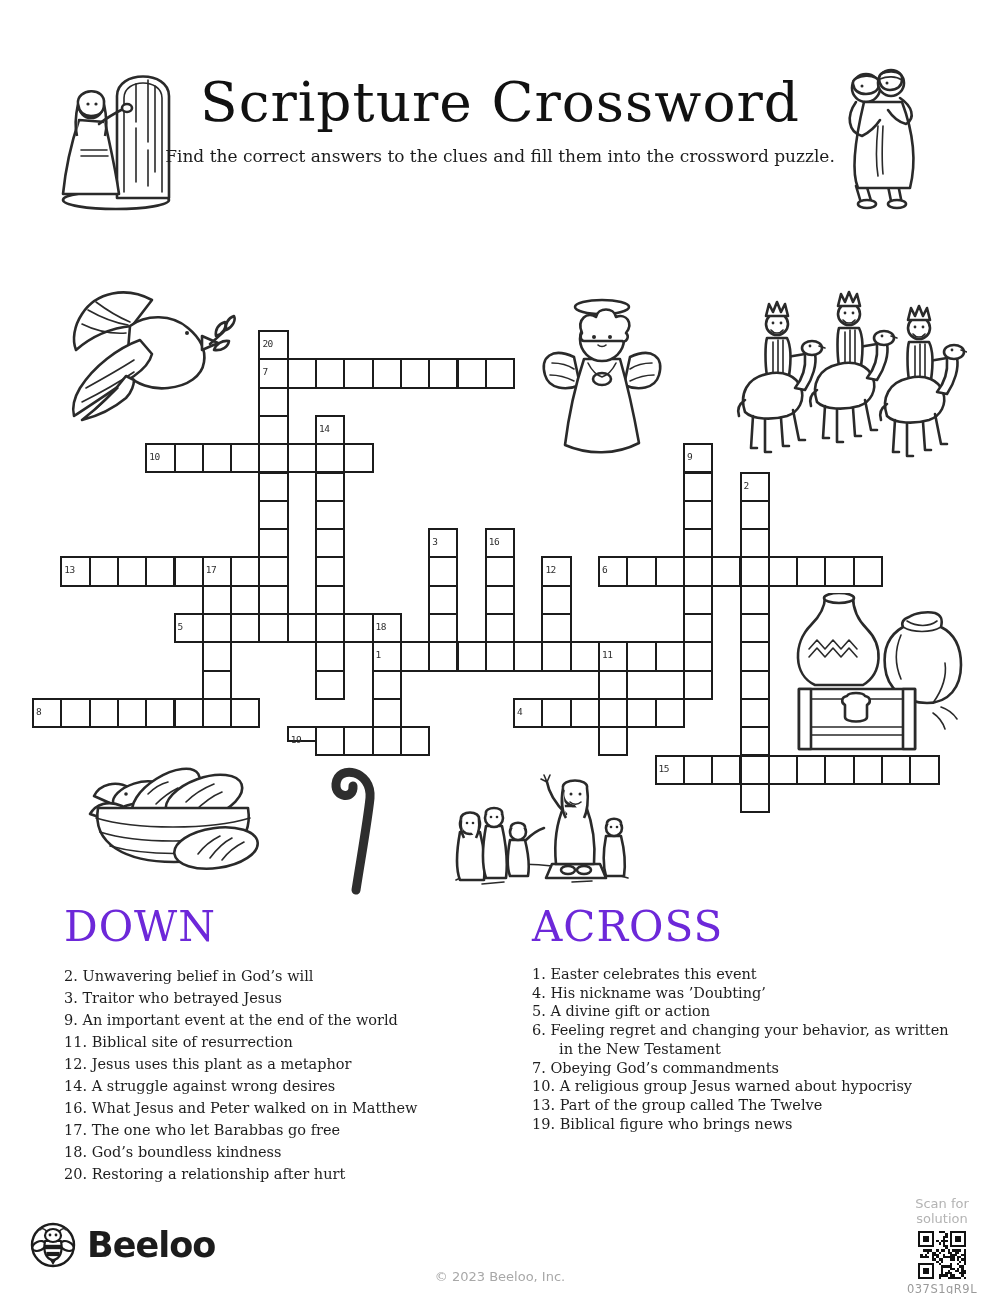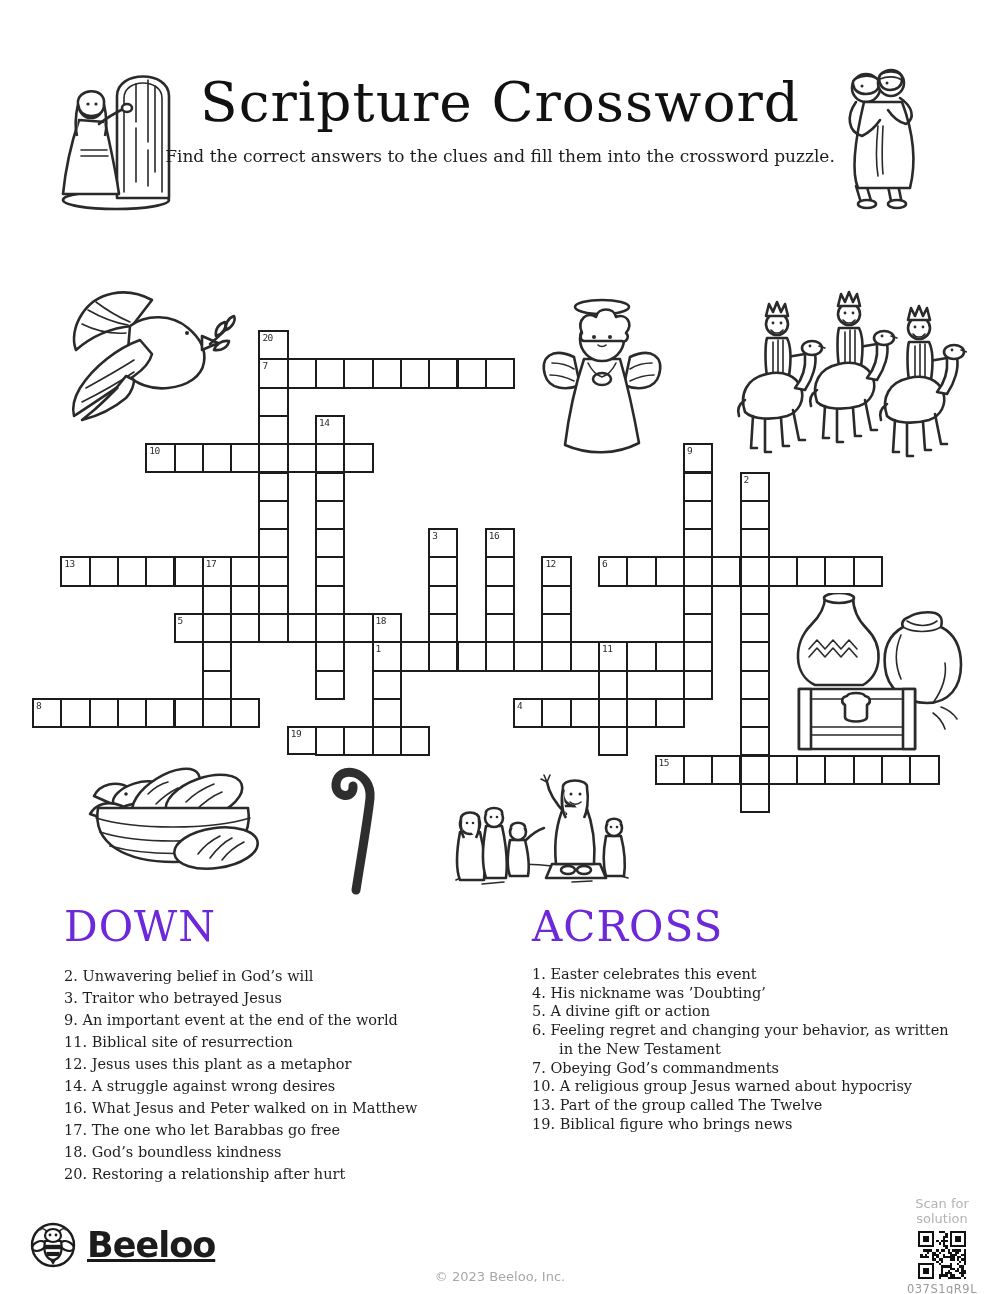--- a/index.html
+++ b/index.html
@@ -10,30 +10,30 @@
   .line{fill:none;stroke:#2a2a2a;stroke-width:2.6;stroke-linecap:round;stroke-linejoin:round;}
   .thin{fill:none;stroke:#2a2a2a;stroke-width:1.6;stroke-linecap:round;stroke-linejoin:round;}
   .fillw{fill:#fff;stroke:#2a2a2a;stroke-width:2.6;stroke-linejoin:round;}
   .solid{fill:#2a2a2a;stroke:none;}
 
   .title{left:0;right:0;top:60px;text-align:center;font-size:55px;letter-spacing:1px;color:#111;}
   .subtitle{left:0;right:0;top:136px;text-align:center;font-size:17px;color:#1c1c1c;}
 
   .grid{position:absolute;}
   .cell{position:absolute;box-sizing:border-box;background:#fff;border:2px solid #1c1c1c;}
-  .cellnum{position:absolute;left:2px;top:0px;font-family:"DejaVu Sans Mono","Liberation Mono",monospace;
+  .cellnum{position:absolute;left:2px;top:6px;font-family:"DejaVu Sans Mono","Liberation Mono",monospace;
            font-size:9.5px;line-height:11px;color:#2e2e2e;letter-spacing:-0.5px;}
 
   .clues{position:absolute;}
   .clues h2{margin:0 0 14px 0;font-weight:normal;font-size:42px;letter-spacing:1px;color:#6d28d9;}
   .clue{padding-left:27px;text-indent:-27px;font-size:14.5px;color:#1e1e1e;}
   .down-col .clue{line-height:22px;}
   .across-col .clue{line-height:18.7px;}
 
-  .brand{left:30px;top:1212px;display:flex;align-items:center;gap:11px;text-decoration:underline;}
+  .brand{left:30px;top:1212px;display:flex;align-items:center;gap:11px;}
   .brand-name{font-family:"DejaVu Sans","Liberation Sans",sans-serif;font-weight:bold;
               font-size:35px;letter-spacing:-1px;color:#1c1c1c;}
   .copyright{left:0;right:0;top:1259px;text-align:center;
              font-family:"DejaVu Sans","Liberation Sans",sans-serif;font-size:13px;color:#a8a8a8;}
   .qr-block{left:904px;top:1186px;width:76px;text-align:center;
             font-family:"DejaVu Sans","Liberation Sans",sans-serif;}
   .qr-label{font-size:13px;color:#b3b3b3;}
   .qr-code-id{font-size:11.5px;color:#9a9a9a;letter-spacing:0.5px;margin-top:3px;}
   .qr-svg{margin:5px auto 0 auto;}
 </style>
@@ -179,21 +179,21 @@
       </div>
       <div class="cell" style="left: 650.9px; top: 424.5px; width: 30.3px; height: 30.3px;"></div>
       <div class="cell" style="left: 679.2px; top: 424.5px; width: 30.3px; height: 30.3px;"></div>
       <div class="cell" style="left: 707.5px; top: 424.5px; width: 30.3px; height: 30.3px;"></div>
       <div class="cell" style="left: 735.8px; top: 424.5px; width: 30.3px; height: 30.3px;"></div>
       <div class="cell" style="left: 764.1px; top: 424.5px; width: 30.3px; height: 30.3px;"></div>
       <div class="cell" style="left: 792.4px; top: 424.5px; width: 30.3px; height: 30.3px;"></div>
       <div class="cell" style="left: 820.7px; top: 424.5px; width: 30.3px; height: 30.3px;"></div>
       <div class="cell" style="left: 849px; top: 424.5px; width: 30.3px; height: 30.3px;"></div>
       <div class="cell" style="left: 877.3px; top: 424.5px; width: 30.3px; height: 30.3px;"></div>
-      <div class="cell" style="left: 254.7px; top: 396.2px; width: 30.3px; height: 29px;">
+      <div class="cell" style="left: 254.7px; top: 396.2px; width: 30.3px; height: 16px;">
         <span class="cellnum">19</span>
       </div>
       <div class="cell" style="left: 283px; top: 396.2px; width: 30.3px; height: 30.3px;"></div>
       <div class="cell" style="left: 311.3px; top: 396.2px; width: 30.3px; height: 30.3px;"></div>
       <div class="cell" style="left: 339.6px; top: 396.2px; width: 30.3px; height: 30.3px;"></div>
       <div class="cell" style="left: 367.9px; top: 396.2px; width: 30.3px; height: 30.3px;"></div>
       <div class="cell" style="left: 707.5px; top: 141.5px; width: 30.3px; height: 30.3px;">
         <span class="cellnum">2</span>
       </div>
       <div class="cell" style="left: 707.5px; top: 169.8px; width: 30.3px; height: 30.3px;"></div>

